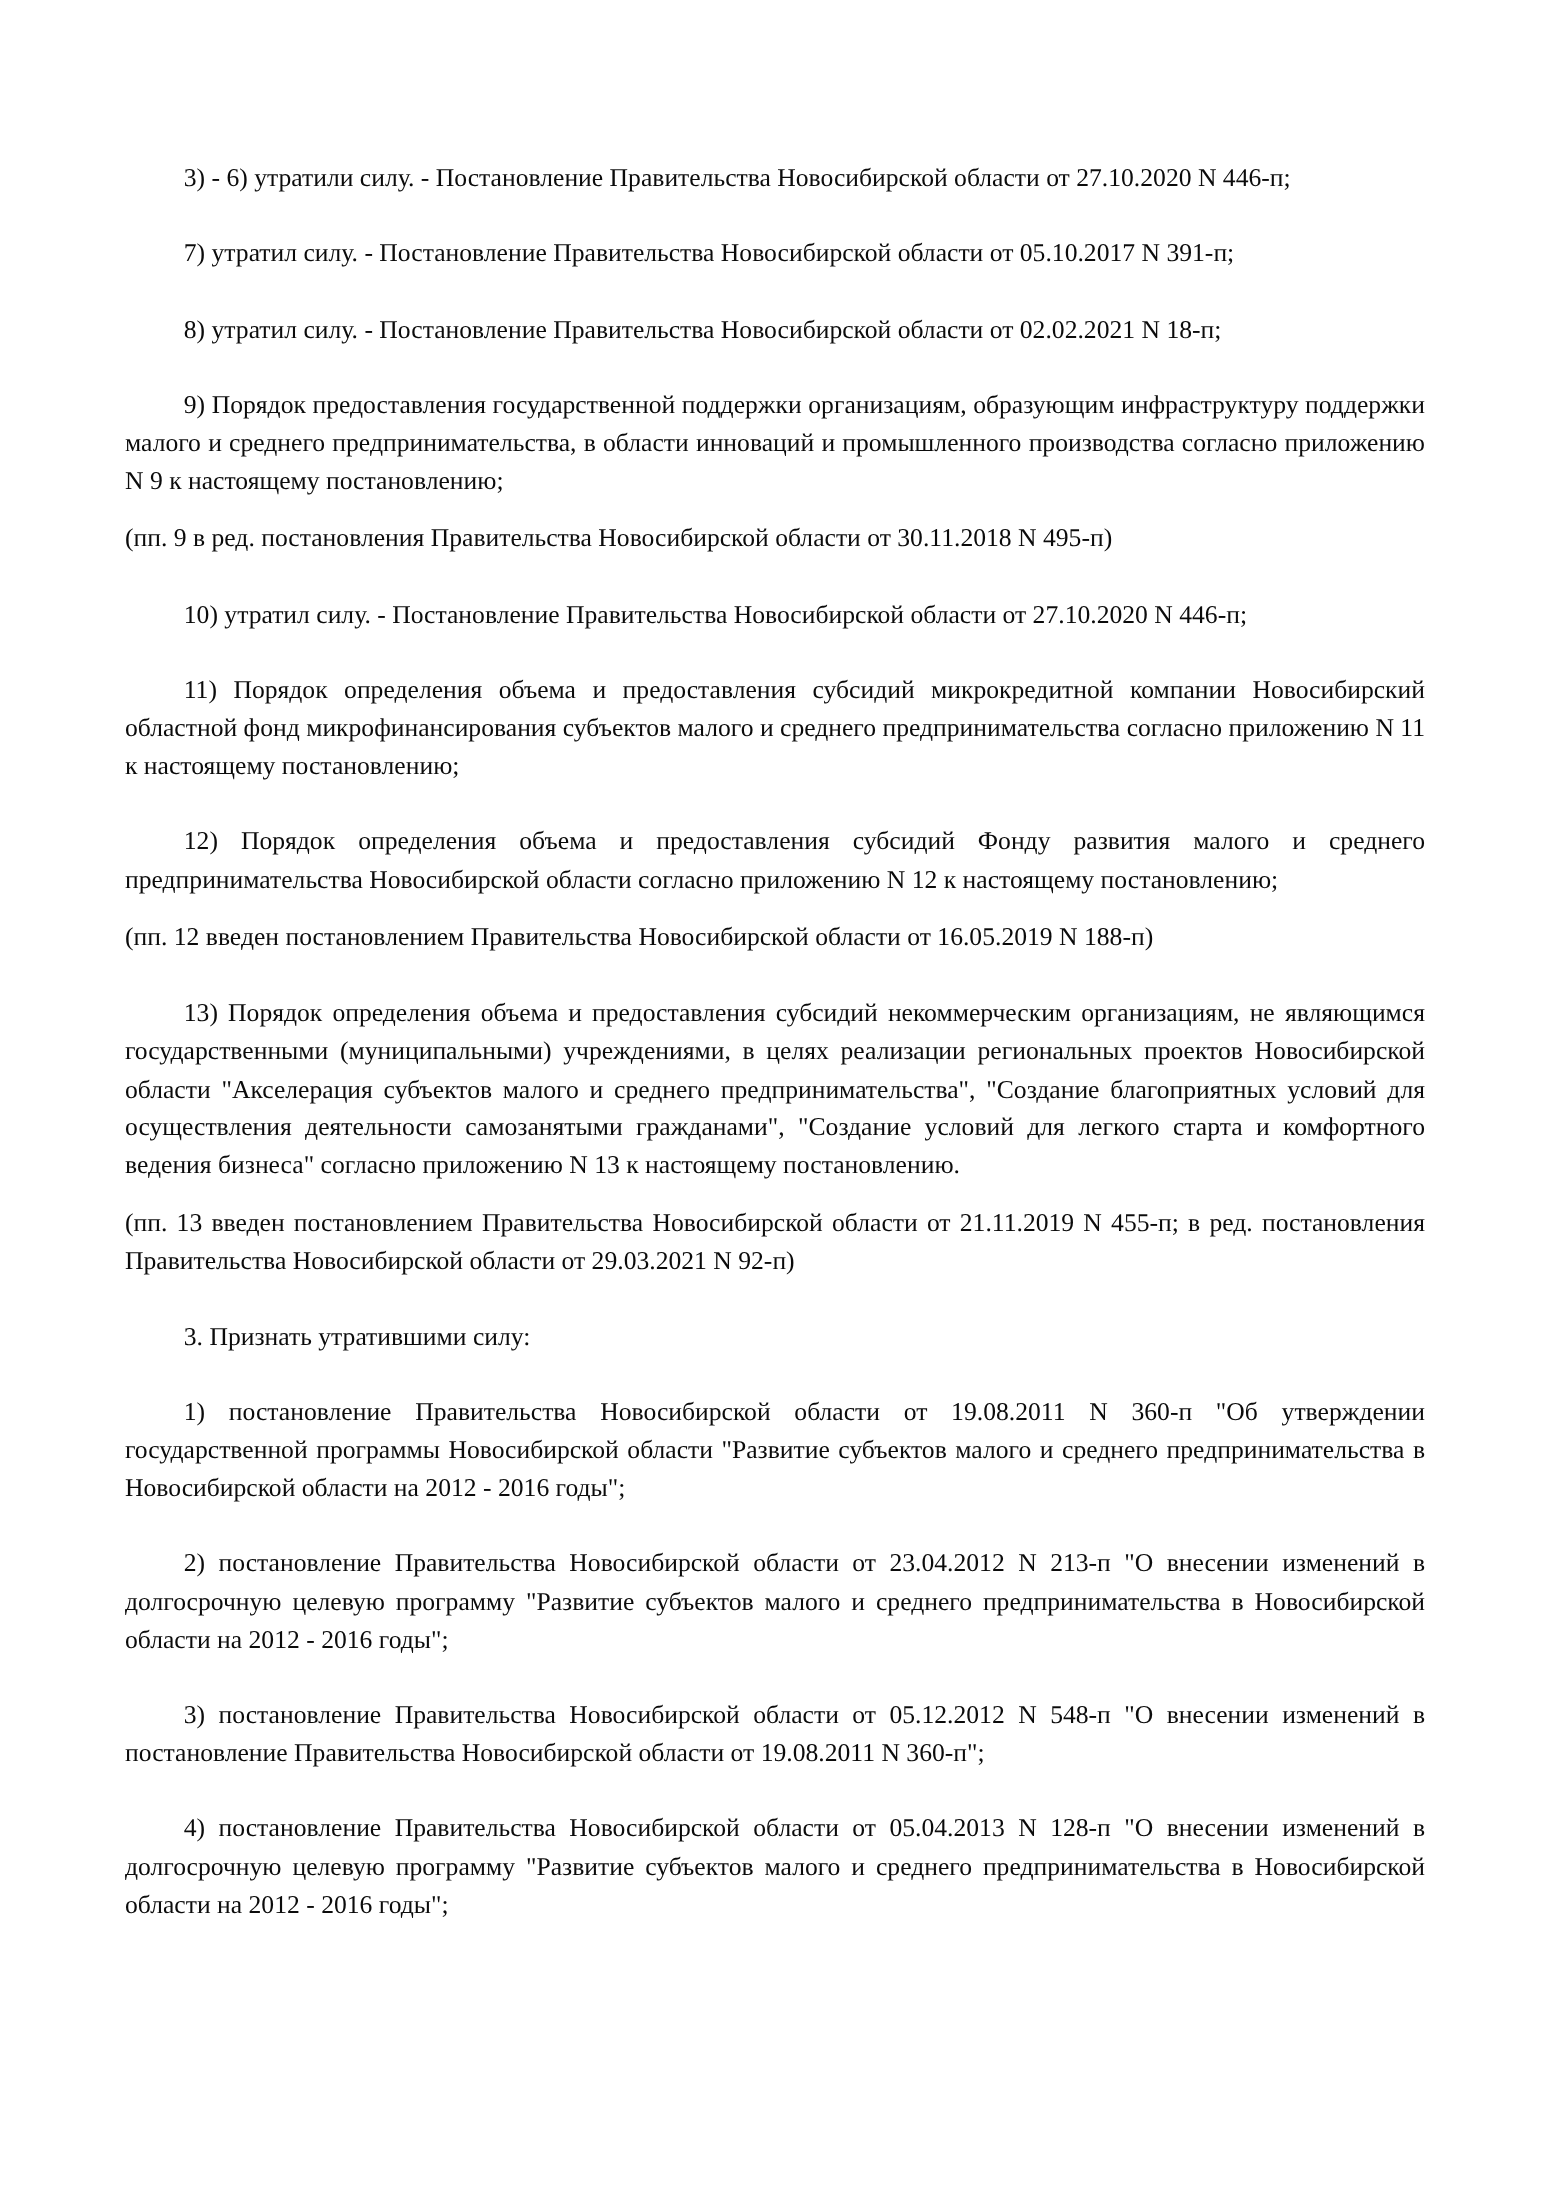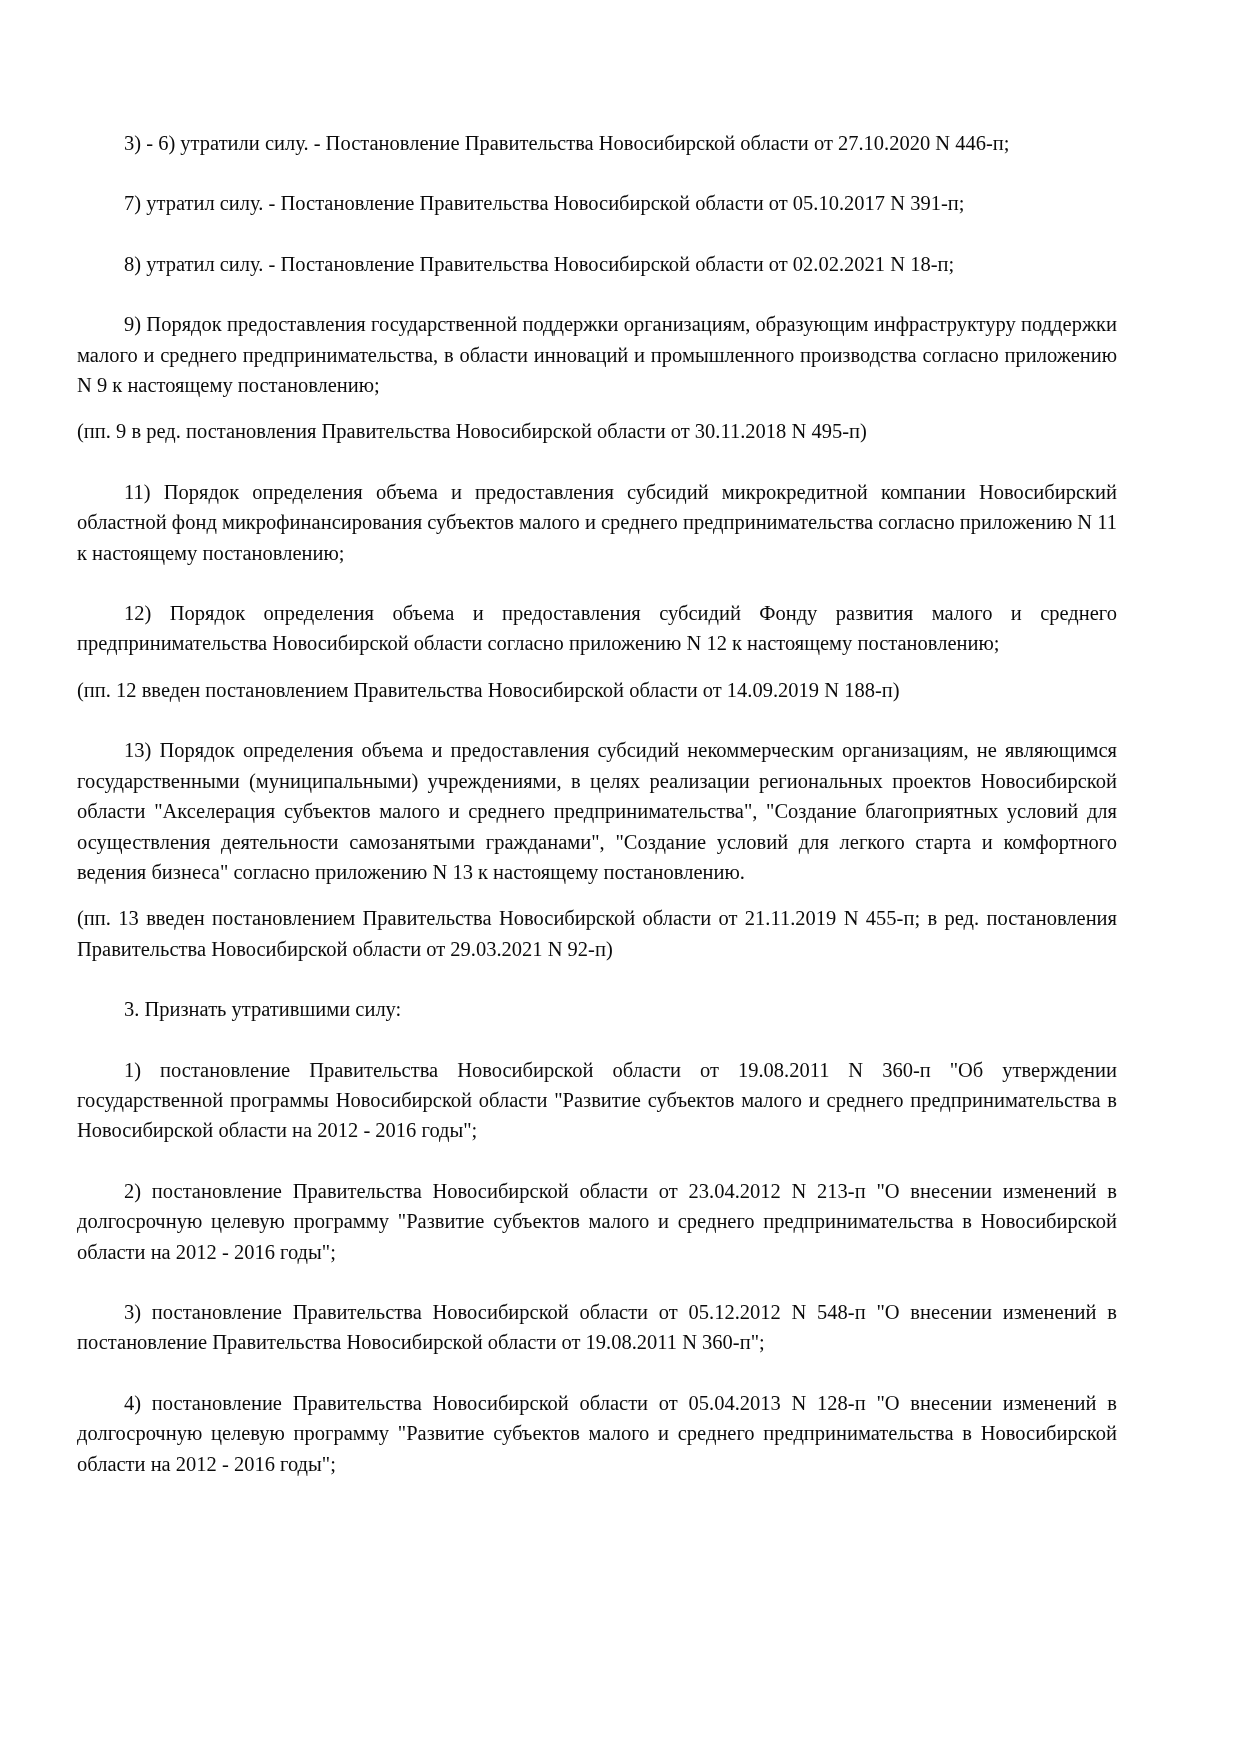--- a/index.html
+++ b/index.html
@@ -6,21 +6,21 @@
     margin: 0;
     padding: 0;
     background: #ffffff;
   }
   .page {
     position: relative;
     width: 1240px;
     height: 1754px;
     background: #ffffff;
     box-sizing: border-box;
-    padding: 128px 100px 60px 77px;
+    padding: 128px 100px 60px 100px;
     font-family: "Liberation Serif", "DejaVu Serif", serif;
     color: #000000;
     overflow: hidden;
   }
   .doc-body {
     width: 1040px;
   }
   p.para {
     margin: 0;
     font-size: 20.5px;
@@ -56,27 +56,28 @@
     <p class="para">3) - 6) утратили силу. - Постановление Правительства Новосибирской области от 27.10.2020 N 446-п;</p>
 
     <p class="para gap-before">7) утратил силу. - Постановление Правительства Новосибирской области от 05.10.2017 N 391-п;</p>
 
     <p class="para gap-before">8) утратил силу. - Постановление Правительства Новосибирской области от 02.02.2021 N 18-п;</p>
 
     <p class="para gap-before">9) Порядок предоставления государственной поддержки организациям, образующим инфраструктуру поддержки малого и среднего предпринимательства, в области инноваций и промышленного производства согласно приложению N 9 к настоящему постановлению;</p>
 
     <p class="para noindent tight">(пп. 9 в ред. постановления Правительства Новосибирской области от 30.11.2018 N 495-п)</p>
 
+    <p class="para gap-before">10) утратил силу. - Постановление Правительства Новосибирской области от 27.10.2020 N 446-п;</p>
 
     <p class="para gap-before">11) Порядок определения объема и предоставления субсидий микрокредитной компании Новосибирский областной фонд микрофинансирования субъектов малого и среднего предпринимательства согласно приложению N 11 к настоящему постановлению;</p>
 
 
     <p class="para gap-before">12) Порядок определения объема и предоставления субсидий Фонду развития малого и среднего предпринимательства Новосибирской области согласно приложению N 12 к настоящему постановлению;</p>
 
-    <p class="para noindent tight">(пп. 12 введен постановлением Правительства Новосибирской области от 14.09.2019 N 188-п)</p>
+    <p class="para noindent tight">(пп. 12 введен постановлением Правительства Новосибирской области от 16.05.2019 N 188-п)</p>
 
     <p class="para gap-before">13) Порядок определения объема и предоставления субсидий некоммерческим организациям, не являющимся государственными (муниципальными) учреждениями, в целях реализации региональных проектов Новосибирской области "Акселерация субъектов малого и среднего предпринимательства", "Создание благоприятных условий для осуществления деятельности самозанятыми гражданами", "Создание условий для легкого старта и комфортного ведения бизнеса" согласно приложению N 13 к настоящему постановлению.</p>
 
     <p class="para noindent tight">(пп. 13 введен постановлением Правительства Новосибирской области от 21.11.2019 N 455-п; в ред. постановления Правительства Новосибирской области от 29.03.2021 N 92-п)</p>
 
     <p class="para gap-before">3. Признать утратившими силу:</p>
 
     <p class="para gap-before">1) постановление Правительства Новосибирской области от 19.08.2011 N 360-п "Об утверждении государственной программы Новосибирской области "Развитие субъектов малого и среднего предпринимательства в Новосибирской области на 2012 - 2016 годы";</p>
 
     <p class="para gap-before">2) постановление Правительства Новосибирской области от 23.04.2012 N 213-п "О внесении изменений в долгосрочную целевую программу "Развитие субъектов малого и среднего предпринимательства в Новосибирской области на 2012 - 2016 годы";</p>

